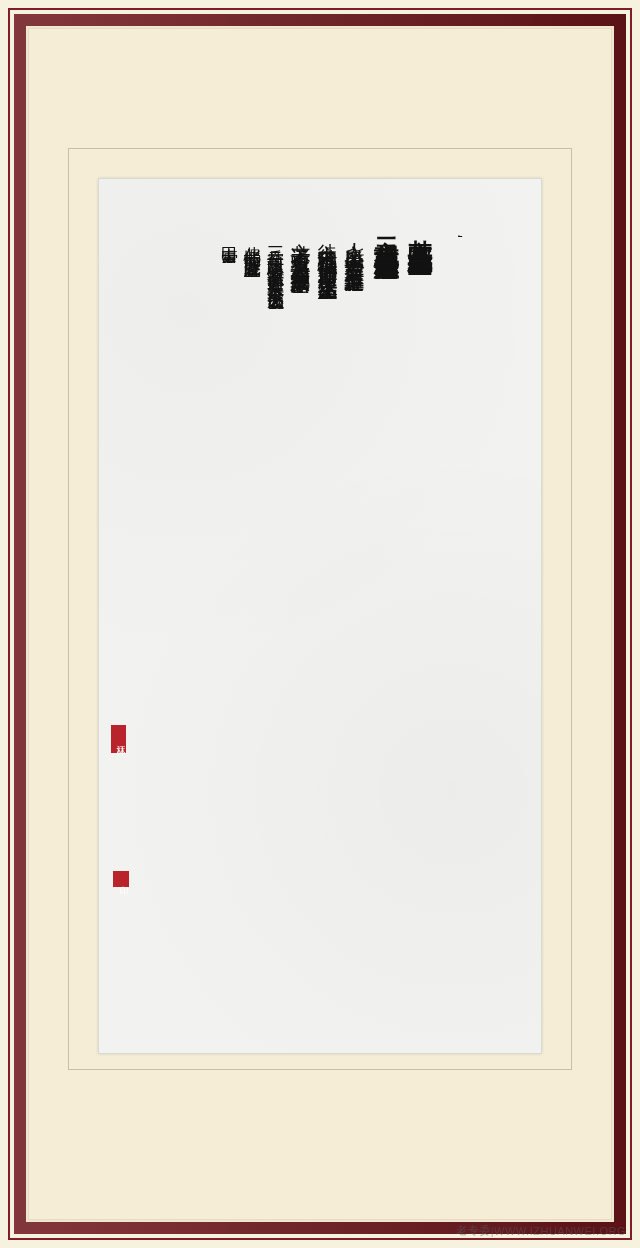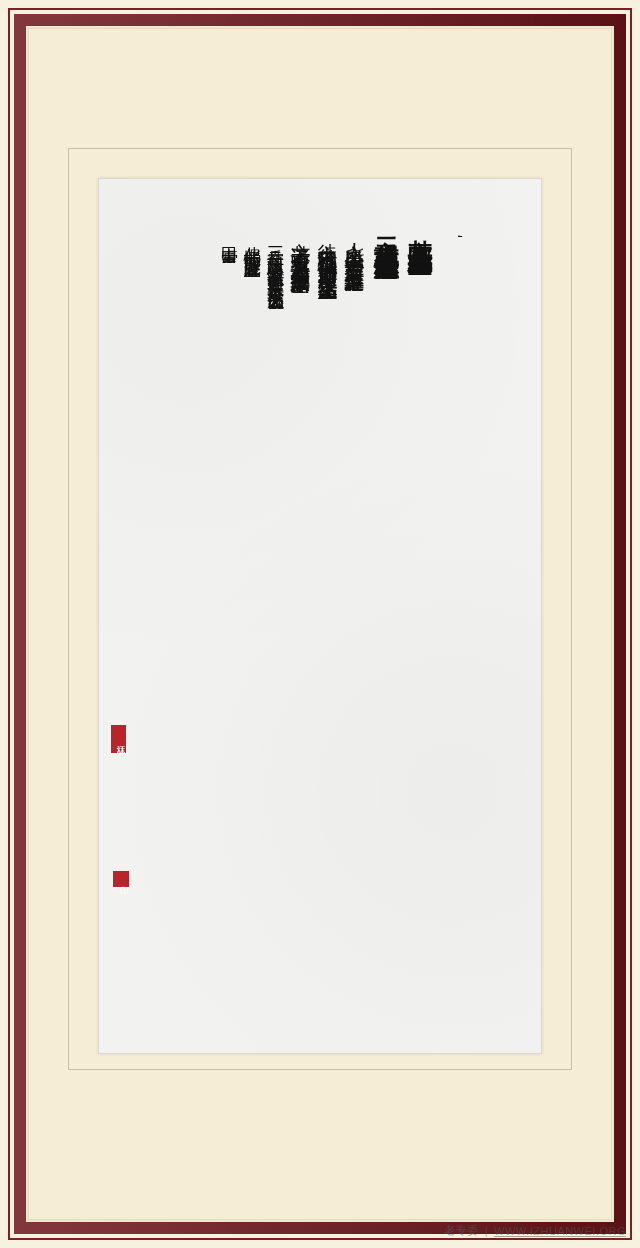--- a/index.html
+++ b/index.html
@@ -203,38 +203,36 @@
     height: 28px;
   }
 
   
   #watermark {
     position: absolute;
     right: 14px;
     bottom: 10px;
     display: flex;
     align-items: center;
-    gap: 6px;
     font-family: "Liberation Sans", sans-serif;
     font-size: 11px;
     color: rgba(90,90,90,0.55);
     letter-spacing: 0.5px;
     white-space: nowrap;
   }
   #watermark .wm-cn {
     font-family: "DejaVu Serif", serif;
     font-size: 11px;
     color: rgba(90,90,90,0.6);
   }
   #watermark .wm-sep {
     color: rgba(90,90,90,0.45);
   }
   #watermark .wm-url {
     color: rgba(90,90,90,0.5);
-    text-decoration: underline;
   }
 </style>
 </head>
 <body>
 
 <div id="artwork-frame">
 
   <div class="frame-outer-line"></div>
   <div class="frame-band"></div>
   <div class="mat"></div>

